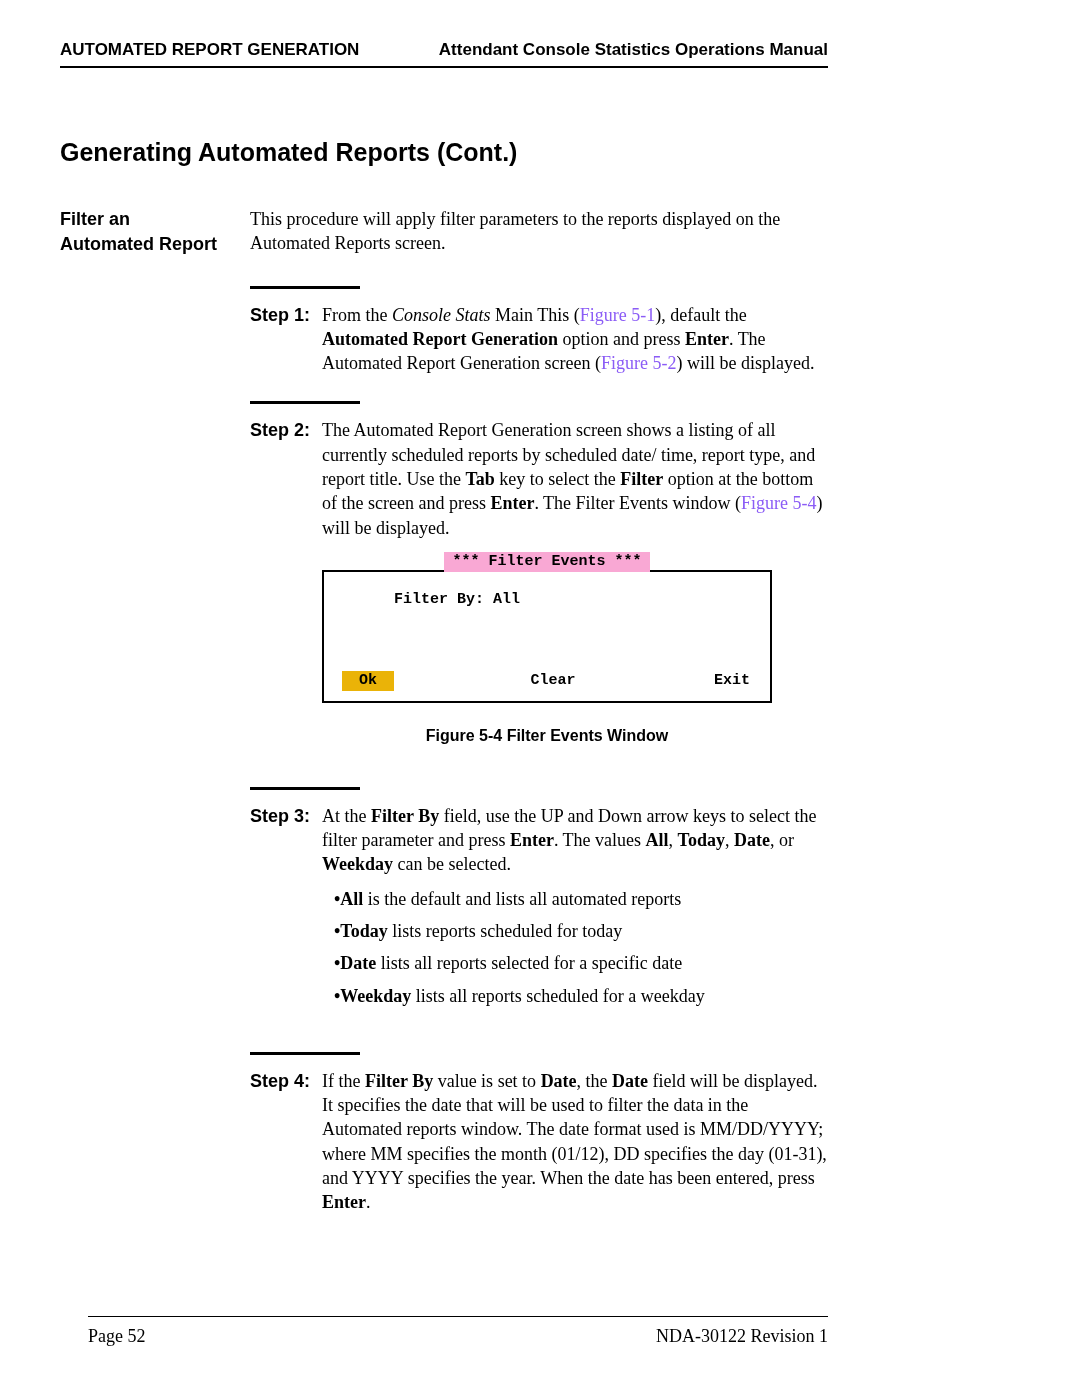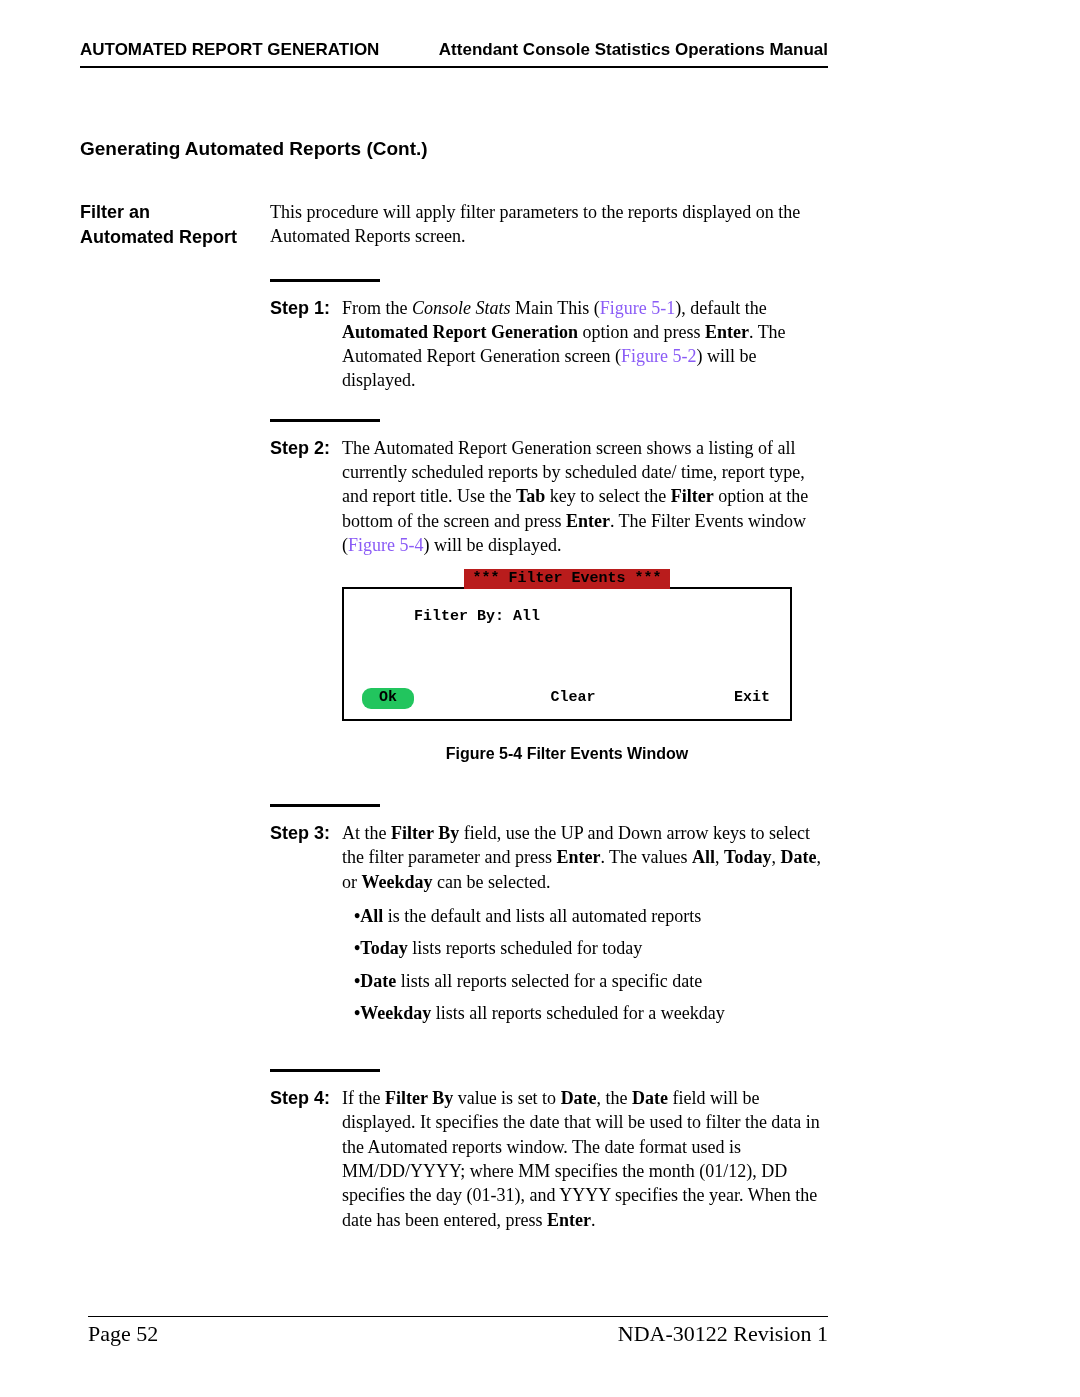--- a/index.html
+++ b/index.html
@@ -8,35 +8,35 @@
     padding: 0;
     background: #fff;
     font-family: "Times New Roman", Times, serif;
     color: #000;
   }
   .page {
     width: 908px;
     height: 1397px;
     position: relative;
     box-sizing: border-box;
-    padding: 40px 80px 40px 80px;
+    padding: 40px 80px 40px 60px;
   }
   .hdr {
     display: flex;
     justify-content: space-between;
     border-bottom: 2px solid #000;
     padding-bottom: 6px;
     font-family: Arial, Helvetica, sans-serif;
     font-weight: bold;
     font-size: 17px;
   }
   .section-title {
     font-family: Arial, Helvetica, sans-serif;
     font-weight: bold;
-    font-size: 19px;
+    font-size: 25px;
     margin-top: 70px;
     margin-bottom: 40px;
   }
   .two-col {
     display: flex;
   }
   .left-col {
     width: 190px;
     flex-shrink: 0;
     font-family: Arial, Helvetica, sans-serif;
@@ -98,42 +98,41 @@
   }
   .figure-title-row {
     display: flex;
     align-items: center;
     justify-content: center;
     height: 0;
     position: relative;
     top: -10px;
   }
   .figure-title-text {
-    background: #b91c1c;
+    background: #f9a8d4;
     padding: 0 8px;
     position: relative;
     top: 0px;
   }
   .figure-body {
     padding: 18px 70px 26px 70px;
     min-height: 55px;
   }
   .figure-bottom {
     display: flex;
     justify-content: space-between;
     padding: 0 18px 10px 18px;
   }
   .figure-btn {
     min-width: 40px;
     text-align: center;
   }
   .figure-btn.active {
-    background: #22c55e;
+    background: #eab308;
     padding: 0 6px;
-    border-radius: 9px;
   }
   .figure-caption {
     font-family: Arial, Helvetica, sans-serif;
     font-weight: bold;
     font-size: 16px;
     text-align: center;
     width: 450px;
     margin-left: 72px;
     margin-bottom: 40px;
   }
@@ -157,21 +156,21 @@
     right: 80px;
     bottom: 80px;
   }
   .ftr {
     position: absolute;
     left: 88px;
     right: 80px;
     bottom: 50px;
     display: flex;
     justify-content: space-between;
-    font-size: 22px;
+    font-size: 18px;
   }
 </style>
 </head>
 <body>
 
 <div class="page">
 
   <div class="hdr">
     <span>AUTOMATED REPORT GENERATION</span>
     <span>Attendant Console Statistics Operations Manual</span>

